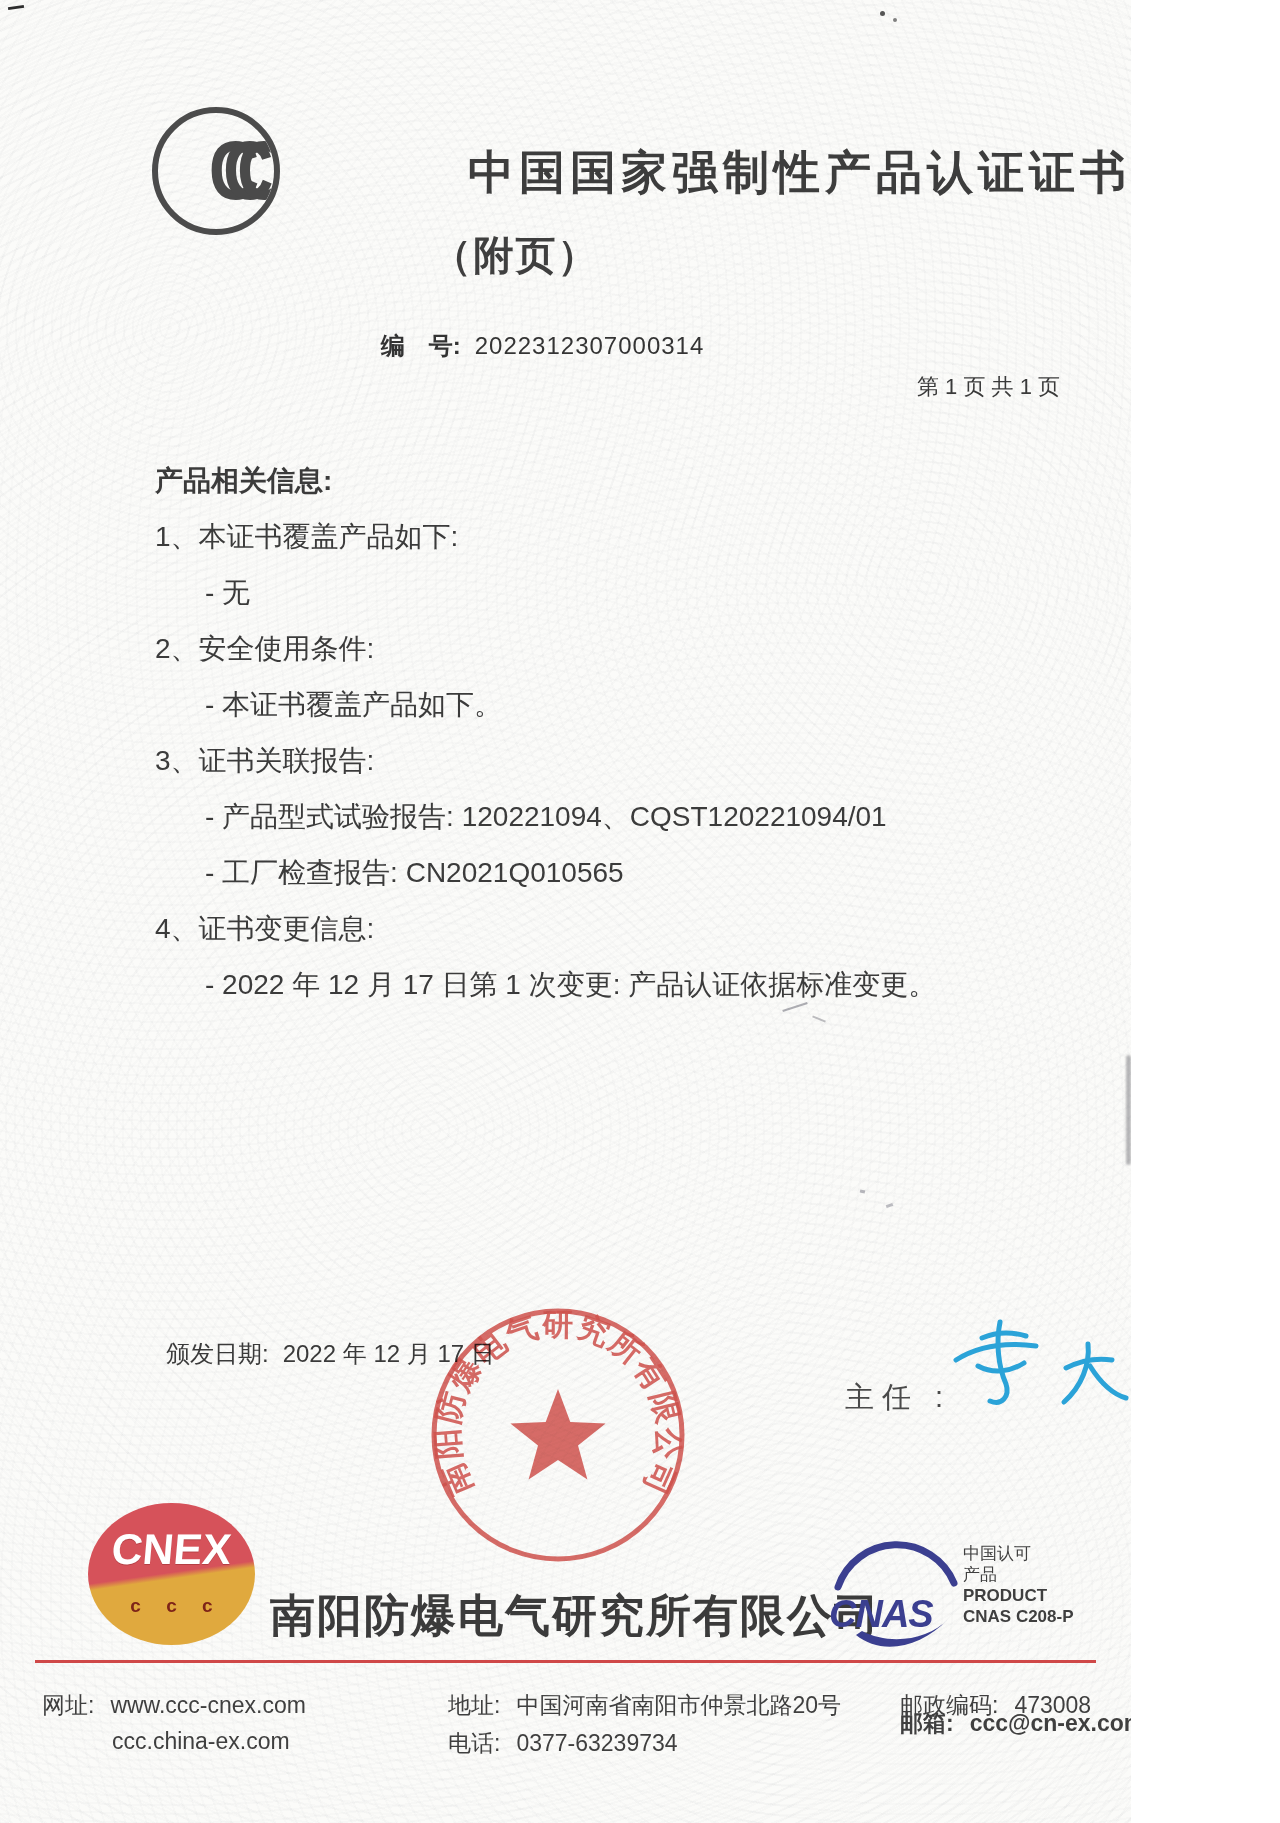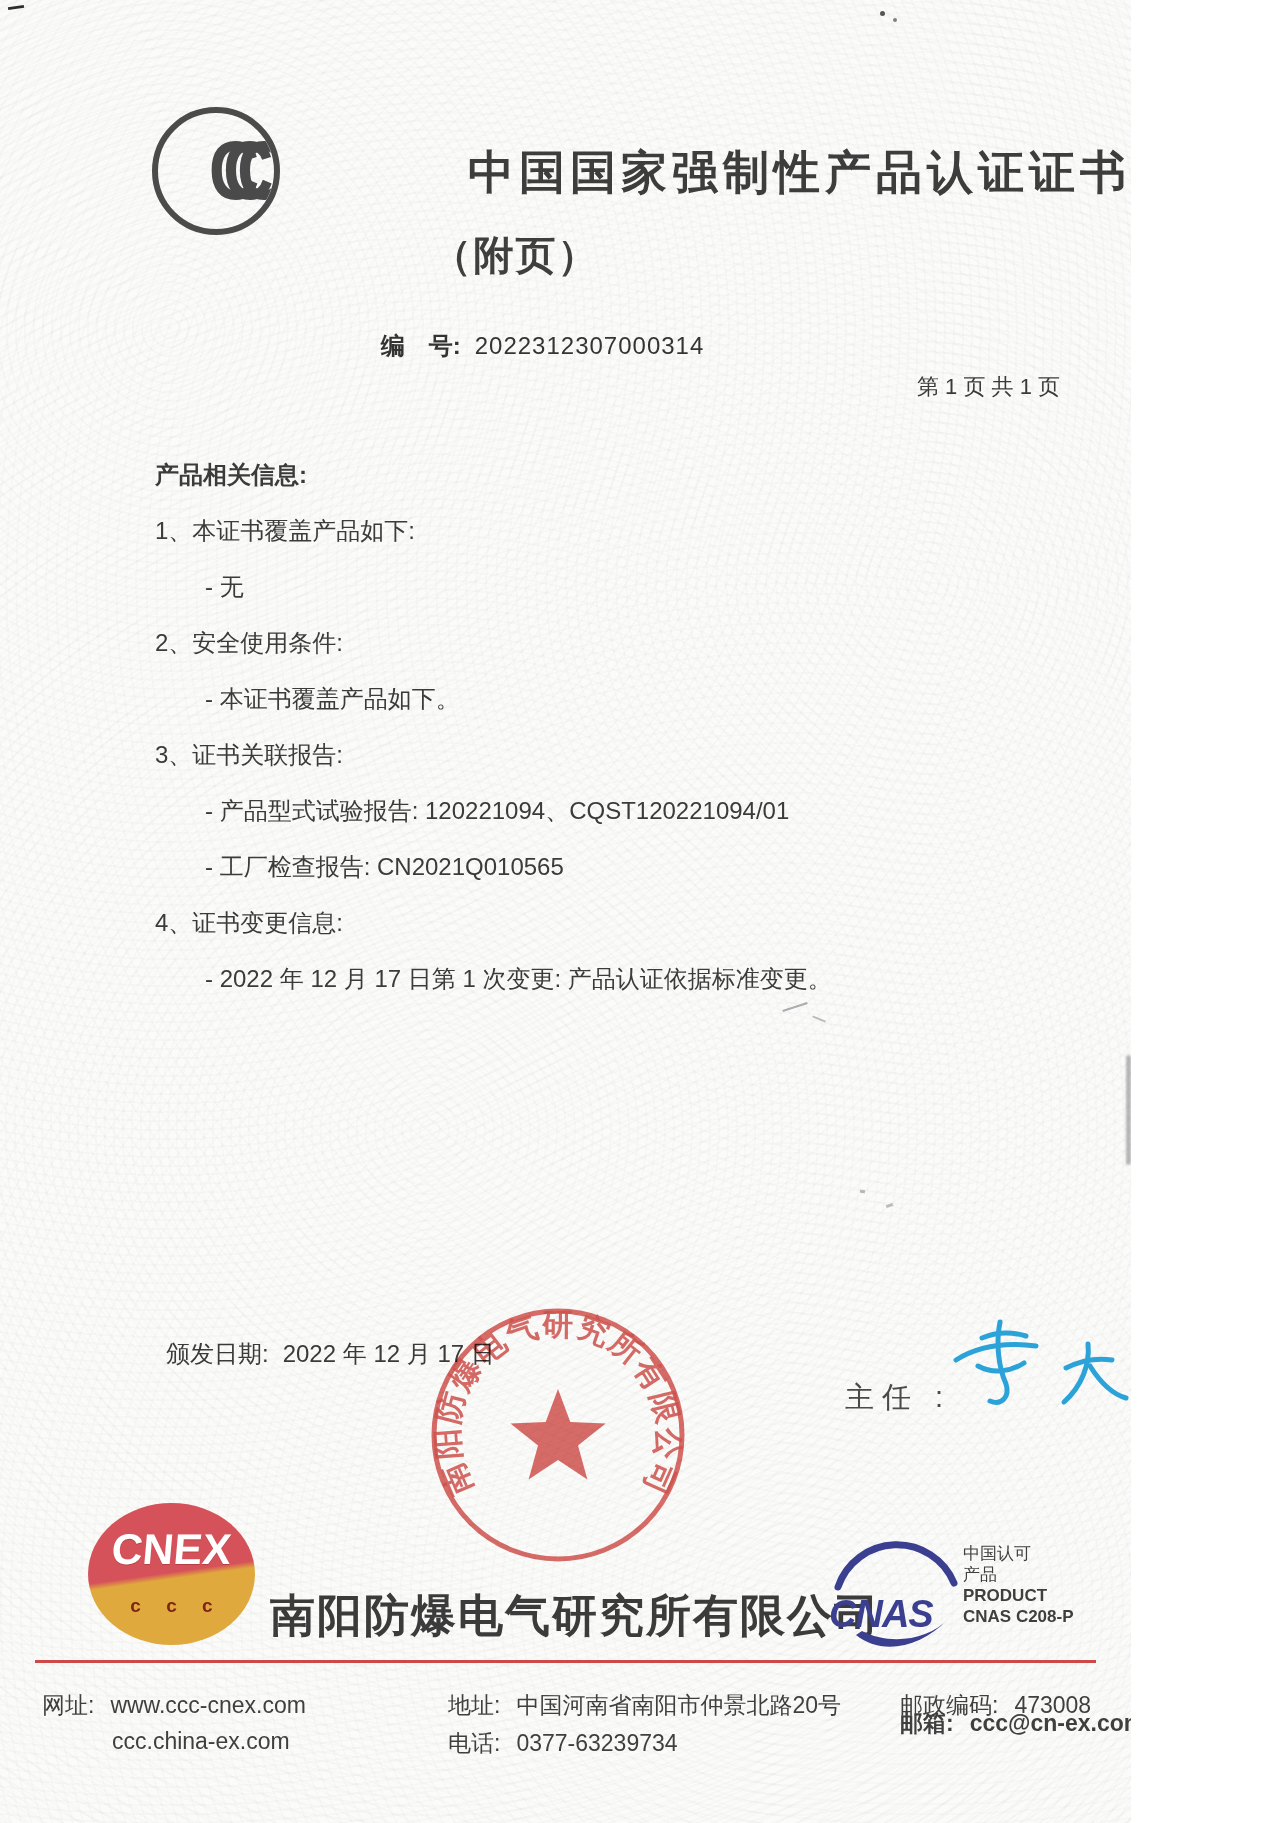--- a/index.html
+++ b/index.html
@@ -40,21 +40,21 @@
   .number-line {
     position:absolute; top:330px; left:0; width:100%; padding-right:46px; box-sizing:border-box;
     text-align:center; font-size:24px; white-space:pre;
   }
   .number-line .lab { font-weight:bold; color:#333; }
   .number-line .val { margin-left:14px; color:#343434; letter-spacing:1px; }
   .page-indicator { position:absolute; left:917px; top:372px; font-size:22px; color:#3a3a3a; }
 
   
   .body-block { position:absolute; left:155px; top:460px; width:980px; }
-  .body-block > div { line-height:30px; margin-bottom:26px; font-size:24px; color:#3b3b3b; }
+  .body-block > div { line-height:30px; margin-bottom:26px; font-size:28px; color:#3b3b3b;margin-top:6px; }
   .b-head { font-weight:bold; color:#333; }
   .b-sub { padding-left:50px; }
 
   
   .issue-date { position:absolute; left:155px; top:1338px; font-size:24px; color:#3a3a3a;margin-left:11px; }
   .issue-date .val { margin-left:14px; }
   .director-label { position:absolute; left:845px; top:1378px; font-size:29px; color:#4a4a4a; letter-spacing:8px; }
   .signature-svg { position:absolute; left:948px; top:1308px; }
   .seal-svg { position:absolute; left:418px; top:1293px; mix-blend-mode:multiply; opacity:0.92; }
 

